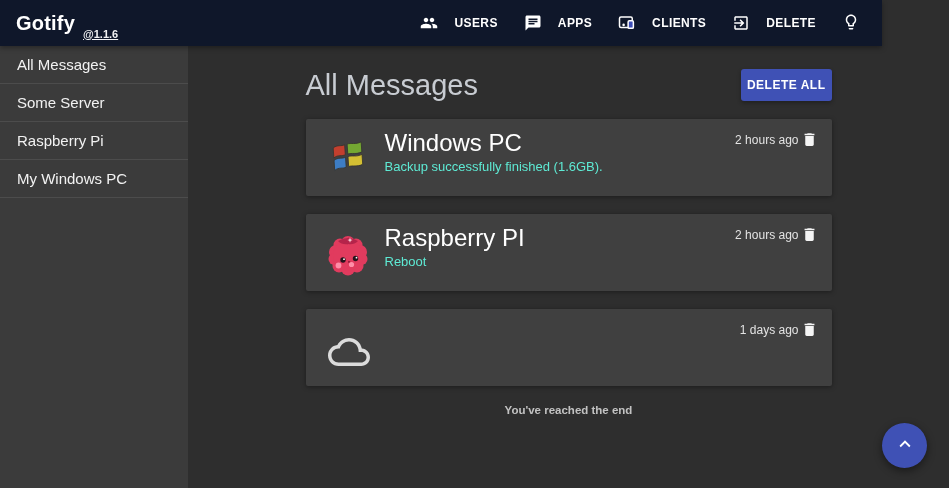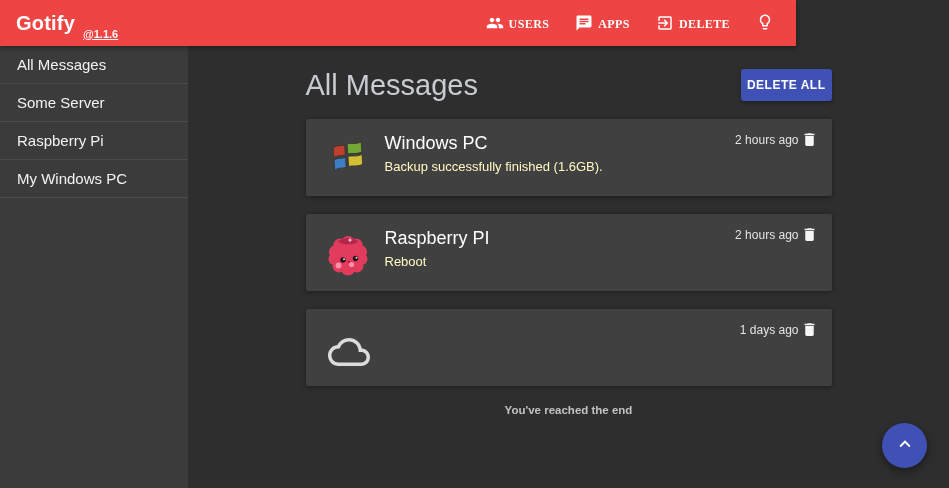--- a/index.html
+++ b/index.html
@@ -1,27 +1,27 @@
 <!DOCTYPE html>
 <html><head>
 <meta charset="utf-8">
 <style>
   * { margin:0; padding:0; box-sizing:border-box; }
   html,body { width:949px; height:488px; overflow:hidden; background:#2e2e2e;
     font-family:"Liberation Sans", sans-serif; }
 
   
-  .header { position:absolute; top:0; left:0; width:796px; height:46px;
-    background:#ef4444; display:flex; align-items:center; padding:12px 16px;
+  .header { position:absolute; top:0; left:0; width:882px; height:46px;
+    background:#0f172a; display:flex; align-items:center; padding:12px 16px;
     box-shadow:0 2px 5px rgba(0,0,0,.35); z-index:20; color:#fff; }
   .brand { font-size:20px; font-weight:700; letter-spacing:.2px; }
   .version { font-size:11px; font-weight:700; margin-left:8px; margin-top:21px; opacity:.95;text-decoration:underline; }
   .nav { margin-left:auto; display:flex; align-items:center; gap:10px; }
-  .nav-item { display:flex; align-items:flex-end; gap:5px; background:none; border:none;
-    color:#fff; font-family:Liberation Serif, serif; font-size:12px; font-weight:700; letter-spacing:.4px;
+  .nav-item { display:flex; align-items:center; gap:16px; background:none; border:none;
+    color:#fff; font-family:Liberation Sans, sans-serif; font-size:12px; font-weight:700; letter-spacing:.4px;
     cursor:pointer; padding:6px 8px; }
   .nav-item svg { display:block; }
   .bulb-btn { background:none; border:none; cursor:pointer; padding:6px 6px; margin-left:2px; display:flex; }
 
   
   .sidebar { position:absolute; top:46px; left:0; width:188px; bottom:0;
     background:#3b3b3b; }
   .side-item { height:38px; display:flex; align-items:center; padding-left:17px;
     color:#f2f2f2; font-size:15px; border-bottom:1px solid rgba(255,255,255,.09);
     cursor:pointer; }
@@ -35,23 +35,23 @@
   .delete-all { background:#3f51b5; color:#fff; border:none; border-radius:3px;
     font-family:inherit; font-size:12px; font-weight:700; letter-spacing:.5px;
     padding:9px 6px; cursor:pointer; box-shadow:0 2px 4px rgba(0,0,0,.3); }
 
   
   .card { position:relative; height:77px; background:#404040; border-radius:2px;
     margin-bottom:18px; box-shadow:0 1px 5px rgba(0,0,0,.4); }
   .card-icon { position:absolute; left:22px; top:18px; width:40px; height:40px; }
   .card-icon.big { left:18px; top:14px; width:48px; height:48px; }
   .card-text { position:absolute; left:79px; top:11px; right:150px; }
-  .card-title { font-size:18px; font-weight:400; color:#ffffff; line-height:26px;
+  .card-title { font-size:24px; font-weight:400; color:#ffffff; line-height:26px;
     white-space:nowrap; }
-  .card-body { font-size:13px; color:#fef9c3; margin-top:3px; }
+  .card-body { font-size:13px; color:#5eead4; margin-top:3px; }
   .card-meta { position:absolute; top:12px; right:14px; display:flex; align-items:flex-start; gap:2px; }
   .card-time { font-size:12px; color:#e3e3e3; margin-top:2px; }
   .trash-btn { background:none; border:none; cursor:pointer; padding:0; display:flex; }
 
   .end-text { text-align:center; font-size:11.5px; color:#c2c2c2; margin-top:9px;font-weight:bold; }
 
   
   .fab { position:absolute; right:22px; bottom:20px; width:45px; height:45px;
     border-radius:50%; background:#3f51b5; border:none; cursor:pointer;
     display:flex; align-items:center; justify-content:center;
@@ -73,20 +73,30 @@
         </span>
       <span>USERS</span>
     </button>
     <button class="nav-item">
       <span>
           <svg width="18" height="18" viewBox="0 0 24 24" fill="#fff">
             <path d="M20 2H4c-1.1 0-1.99.9-1.99 2L2 22l4-4h14c1.1 0 2-.9 2-2V4c0-1.1-.9-2-2-2zM6 9h12v2H6V9zm8 5H6v-2h8v2zm4-6H6V6h12v2z"></path>
           </svg>
         </span>
       <span>APPS</span>
+    </button>
+    <button class="nav-item">
+      <span>
+          <svg width="18" height="18" viewBox="0 0 24 24">
+            <rect x="2" y="4" width="17" height="14" rx="2" fill="none" stroke="#fff" stroke-width="2"></rect>
+            <circle cx="7.5" cy="14.5" r="1.7" fill="#fff"></circle>
+            <rect x="13.5" y="9" width="7" height="10" rx="1.5" fill="#3d4db6" stroke="#fff" stroke-width="2"></rect>
+          </svg>
+        </span>
+      <span>CLIENTS</span>
     </button>
     <button class="nav-item">
       <span>
           <svg width="18" height="18" viewBox="0 0 24 24" fill="#fff">
             <path d="M10.09 15.59L11.5 17l5-5-5-5-1.41 1.41L12.67 11H3v2h9.67l-2.58 2.59zM19 3H5c-1.11 0-2 .9-2 2v4h2V5h14v14H5v-4H3v4c0 1.1.89 2 2 2h14c1.1 0 2-.9 2-2V5c0-1.1-.9-2-2-2z"></path>
           </svg>
         </span>
       <span>DELETE</span>
     </button>
     <button class="bulb-btn">

